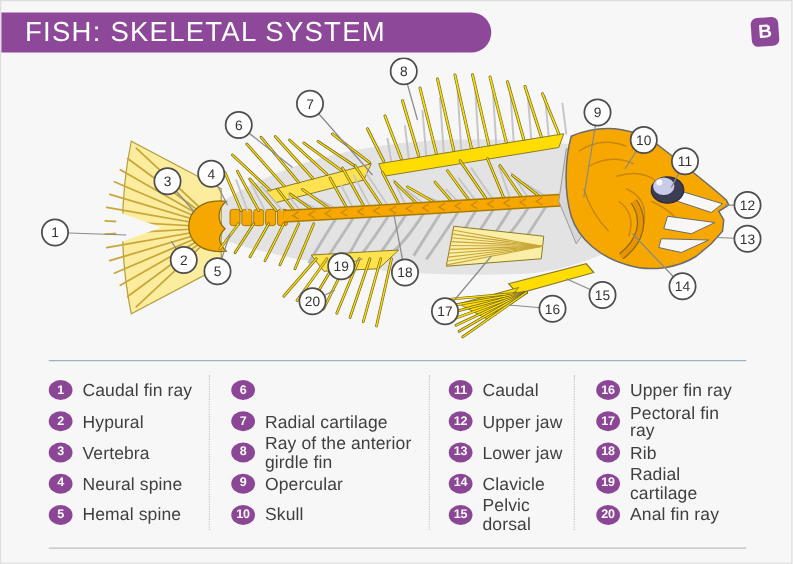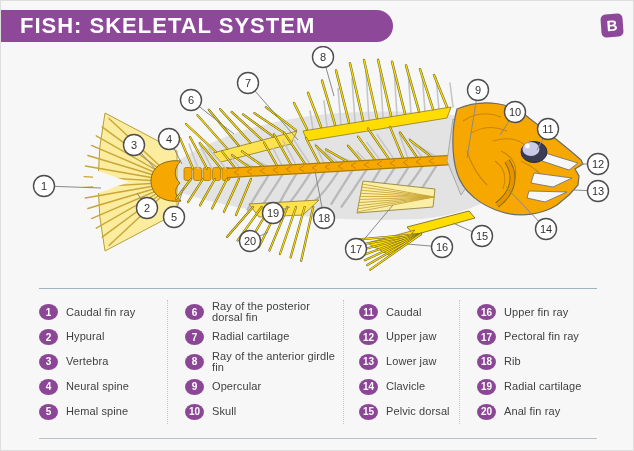--- a/index.html
+++ b/index.html
@@ -1,41 +1,41 @@
 <!DOCTYPE html>
 <html style="--header_purple: #8E4899; --badge_purple: #8B4796; --fish_orange: #F7A800; --fin_yellow: #FFDD00; --membrane_yellow: #FFE24D; --pale_yellow: #FBEC9E; --body_gray: #DBDBDB; --eye_dark: #3C3C55; --eye_iris: #C9CBE8; --rule_blue: #9DB4BC; --text_dark: #3F3F3F; --leader_gray: #8A8A8A; --detail_orange: #C8860A; --olive_stroke: #8A7A28;"><head>
 <meta charset="utf-8">
 <style>
   html,body{margin:0;padding:0;background:#e9e9e9;font-family:"Liberation Sans","DejaVu Sans",sans-serif;}
   .page{position:relative;width:634px;height:451px;background:#f7f7f8;border:1px solid #dedede;
         box-sizing:border-box;overflow:hidden;margin:0 auto;}
   
   .banner{position:absolute;left:0;top:9px;width:392px;height:32px;background:var(--header_purple);
           border-radius:0 17px 17px 0;display:flex;align-items:center;}
-  .banner h1{margin:0 0 0 19px;font-size:22px;line-height:1;font-weight:bold;color:#fff;letter-spacing:1px;white-space:nowrap;}
+  .banner h1{margin:0 0 0 19px;font-size:22px;line-height:1;font-weight:normal;color:#fff;letter-spacing:1px;white-space:nowrap;}
   .logo{position:absolute;right:10px;top:13px;display:flex;align-items:flex-start;gap:4px;}
   .logo-icon{width:22px;height:23px;border-radius:5px;background:var(--header_purple);color:#fff;
              display:flex;align-items:center;justify-content:center;font-weight:bold;font-size:15px;transform:rotate(-4deg);}
   .logo-name{font-size:15px;font-weight:bold;color:var(--header_purple);letter-spacing:.3px;line-height:1;}
   .logo-tagline{font-size:6.5px;color:#8d8d8d;margin-top:2px;letter-spacing:.2px;}
   
   #fig{position:absolute;left:0;top:45px;width:634px;height:240px;}
   
   .rule{position:absolute;left:38px;width:558px;height:0;border-top:1px solid var(--rule_blue);}
   .rule-top{top:287px;} .rule-bottom{top:437px;border-top-color:#b9bfc3;}
   .legend{position:absolute;left:38px;top:299px;width:558px;display:flex;}
   .legend-col{box-sizing:border-box;}
   .legend-col.c0{width:128px;}
   .legend-col.c1{width:176px;border-left:1px dotted #c0cacd;padding-left:17px;}
   .legend-col.c2{width:116px;border-left:1px dotted #c0cacd;padding-left:15px;}
   .legend-col.c3{width:138px;border-left:1px dotted #c0cacd;padding-left:17px;}
   .legend-item{display:flex;align-items:center;gap:8px;height:24.8px;}
   .badge{flex:0 0 auto;width:19px;height:16px;border-radius:50%;background:var(--badge_purple);
          color:#fff;font-size:10px;font-weight:bold;display:flex;align-items:center;justify-content:center;}
-  .legend-label{font-size:11px;color:var(--text_dark);line-height:1.04;letter-spacing:.1px;}
+  .legend-label{font-size:14px;color:var(--text_dark);line-height:1.04;letter-spacing:.1px;}
   text.co-num{font-size:11px;fill:#333;}
 </style>
 </head>
 <body>
 
 <div class="page">
 
   <div class="banner">
     <h1>FISH: SKELETAL SYSTEM</h1>
   </div>
@@ -427,21 +427,20 @@
   </div>
 
   <div class="legend-item">
     <span class="badge">5</span>
     <span class="legend-label">Hemal spine</span>
   </div>
 </div>
       <div class="legend-col c1">
   <div class="legend-item">
     <span class="badge">6</span>
-    <span class="legend-label">Ray of the posterior dorsal fin</span>
   </div>
 
   <div class="legend-item">
     <span class="badge">7</span>
     <span class="legend-label">Radial cartilage</span>
   </div>
 
   <div class="legend-item">
     <span class="badge">8</span>
     <span class="legend-label">Ray of the anterior girdle fin</span>

